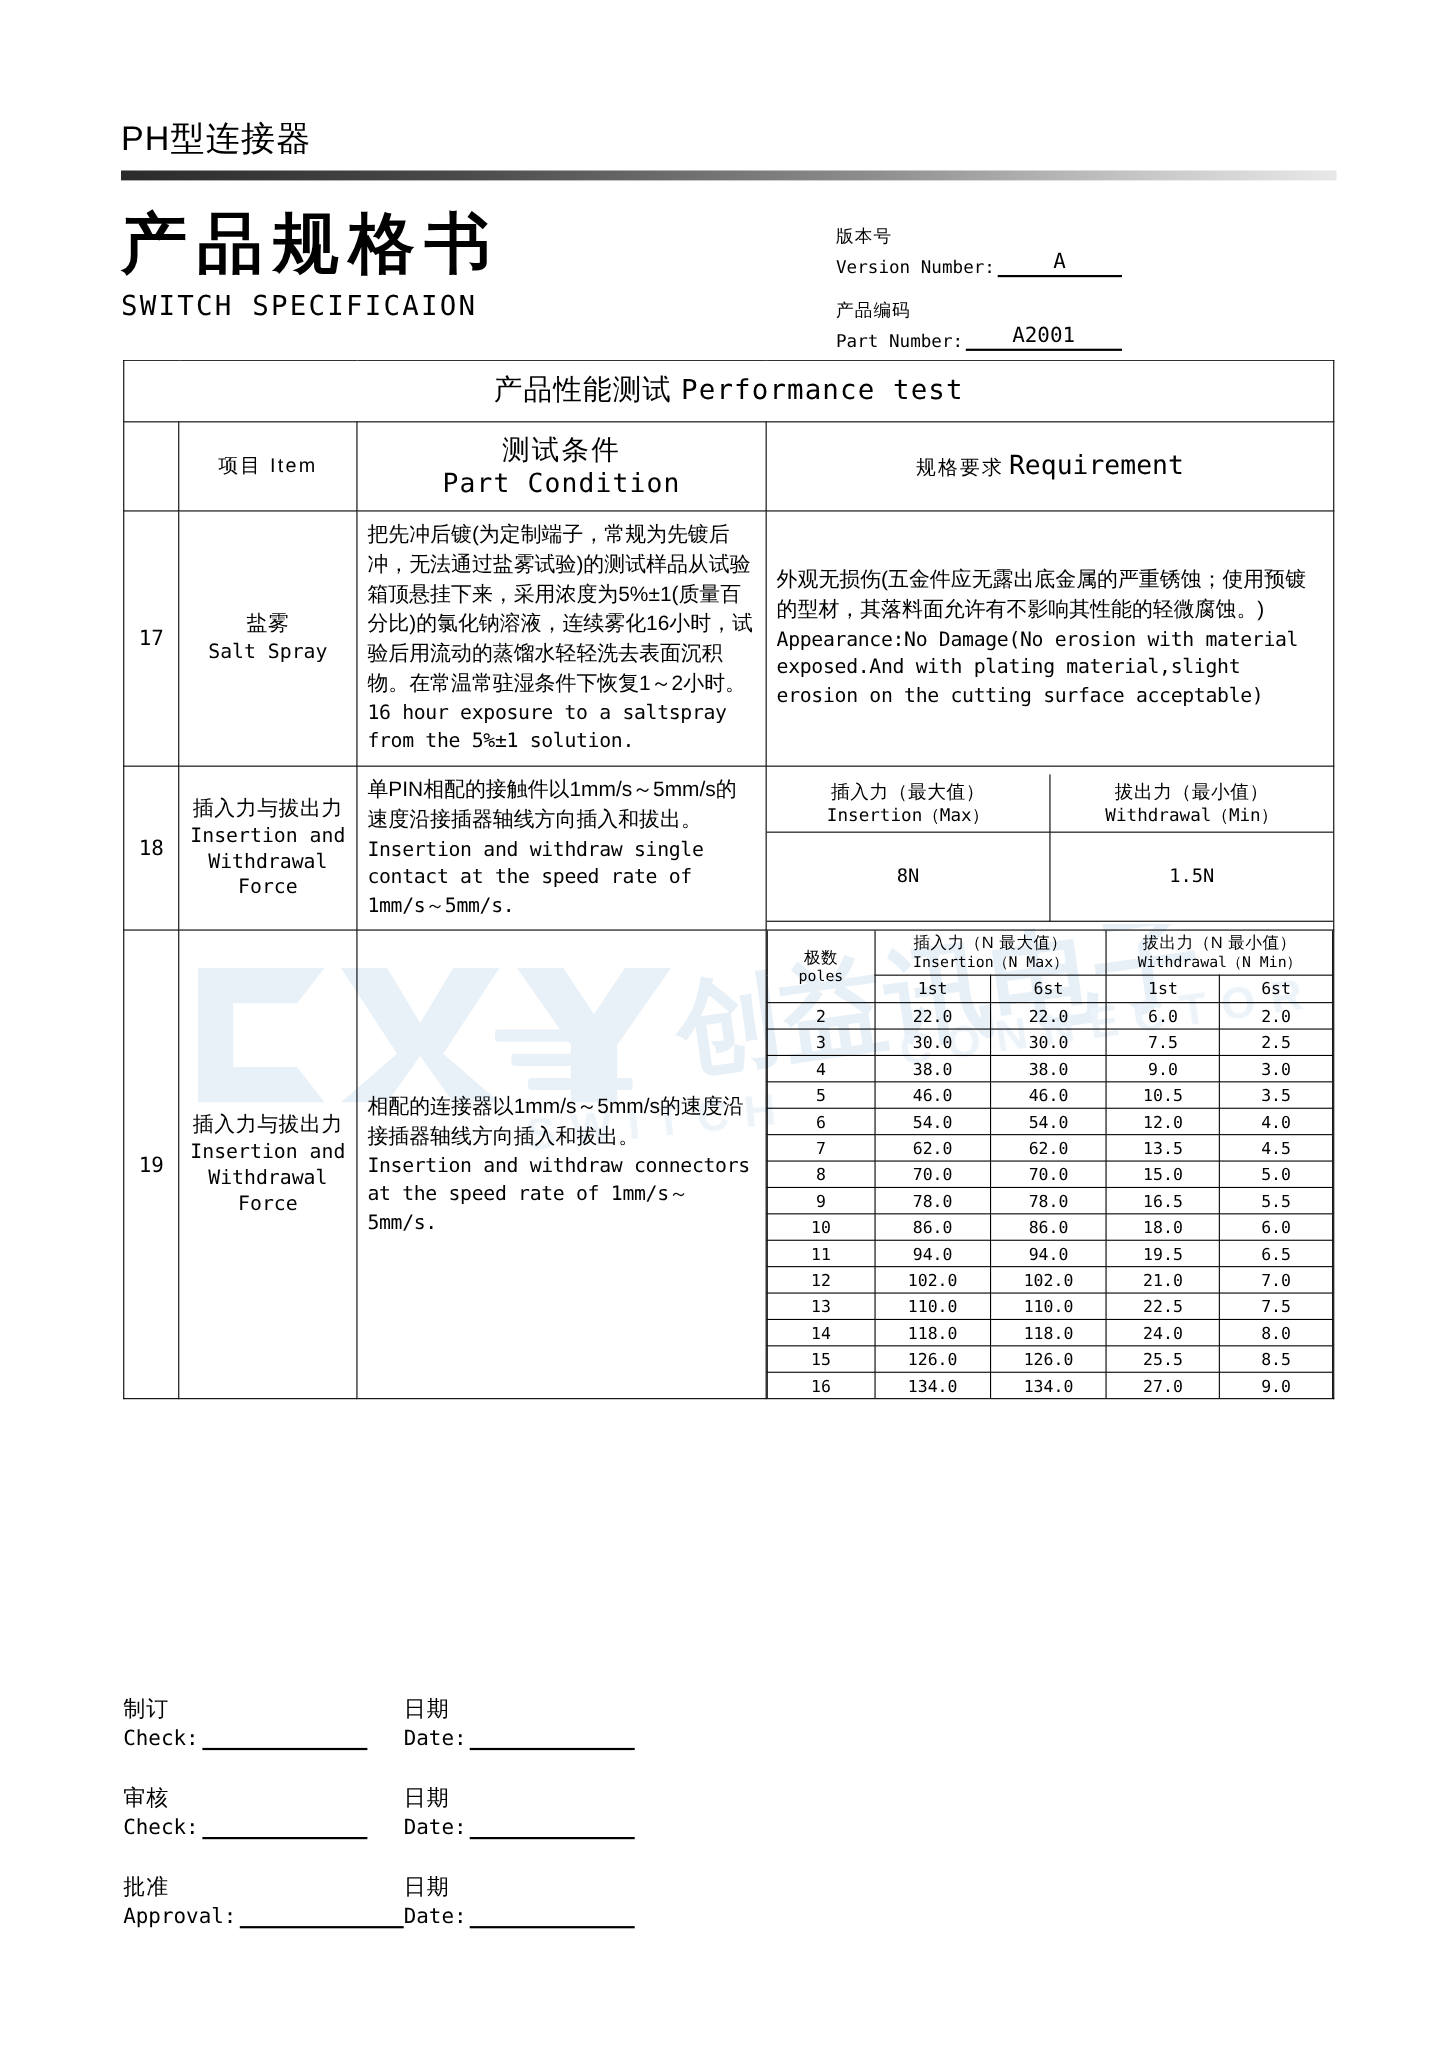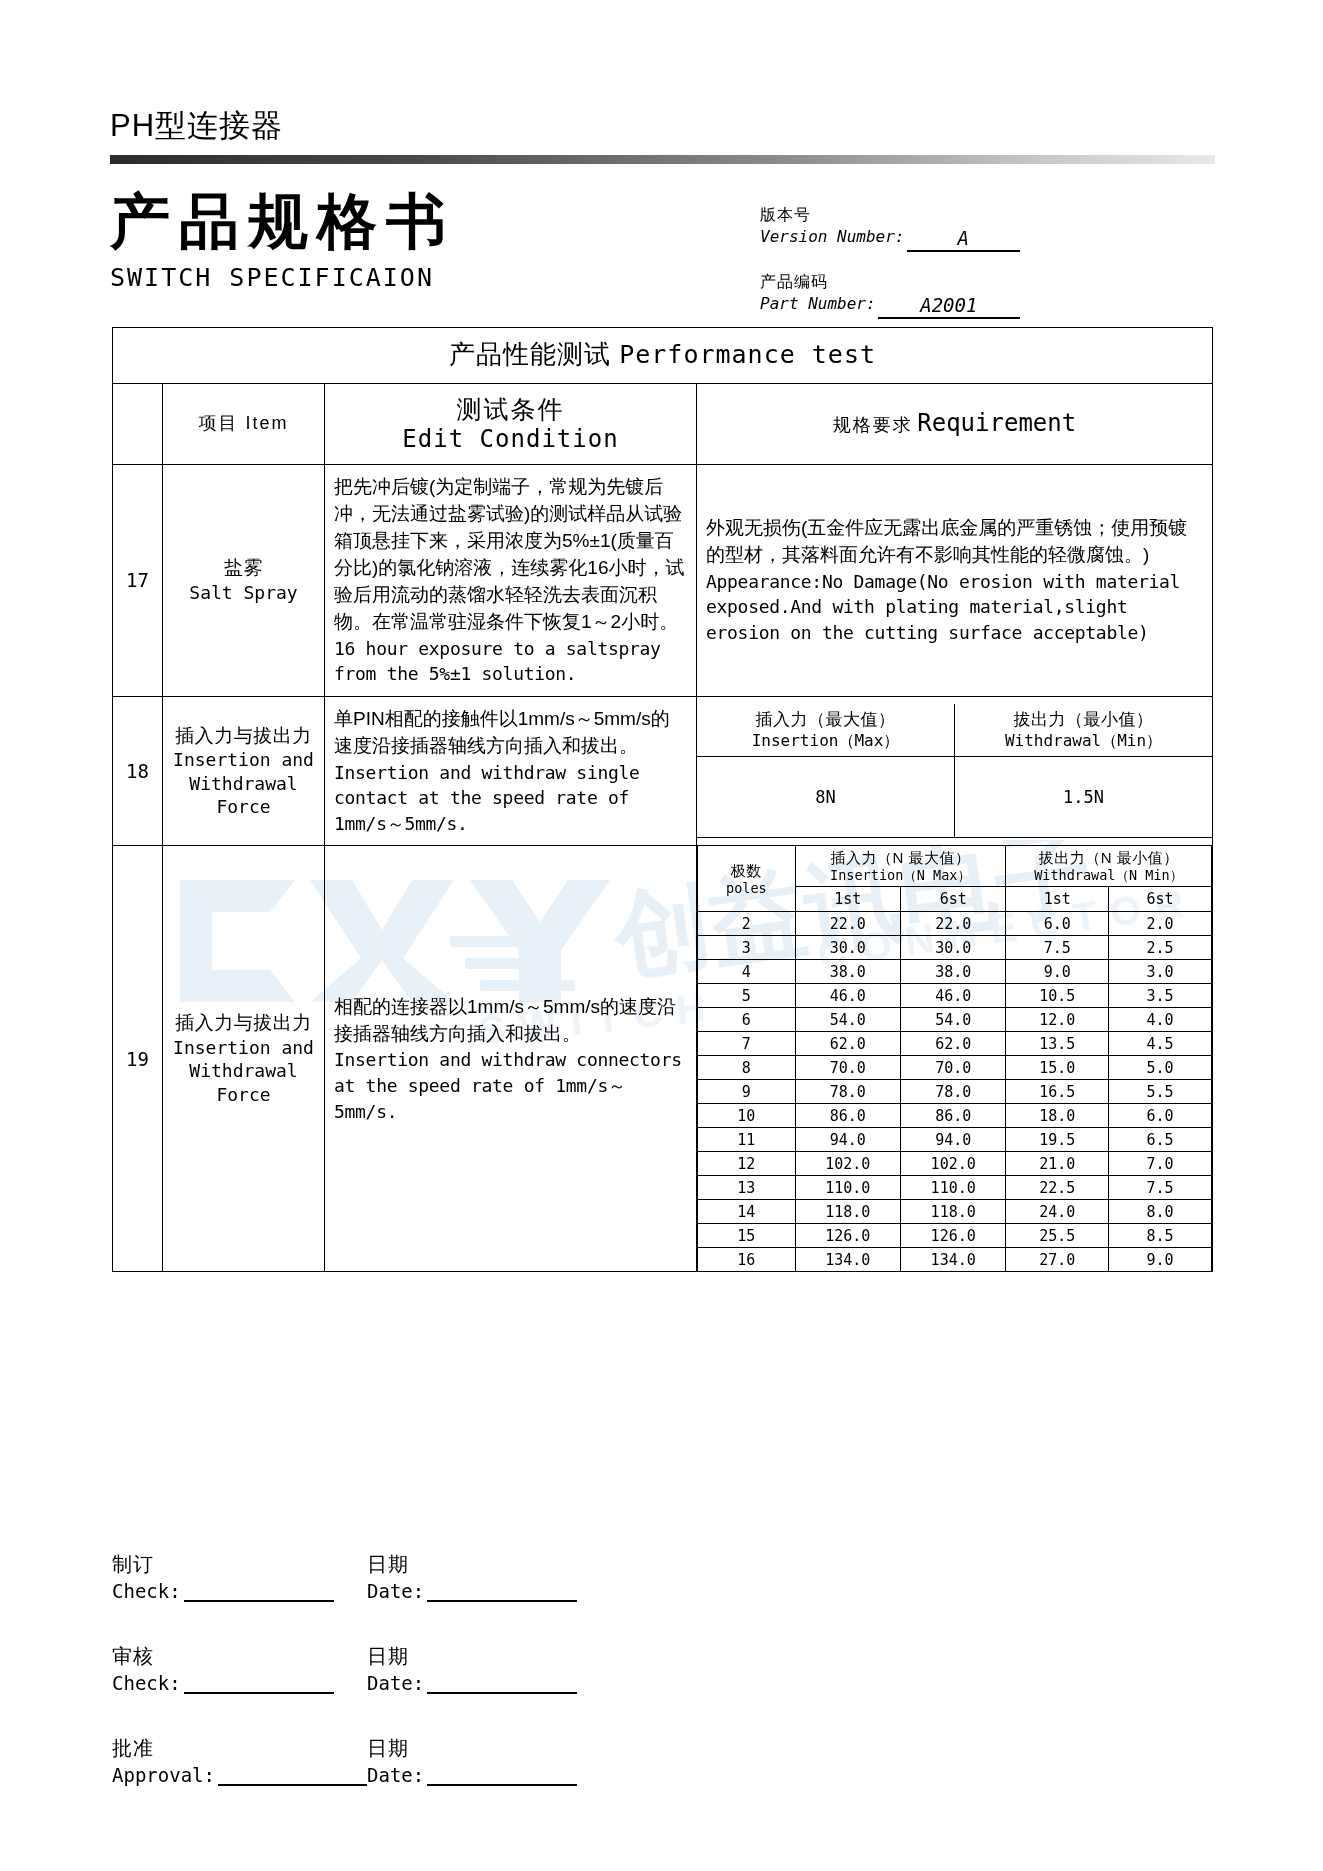--- a/index.html
+++ b/index.html
@@ -71,24 +71,23 @@
   }
   .meta-block { margin-bottom: 20px; }
   .meta-cn {
     font-size: 16px;
     font-family: "Liberation Sans", sans-serif;
     letter-spacing: 1px;
     margin-bottom: 1px;
   }
   .meta-row {
     display: flex;
-    align-items: flex-start;
+    align-items: flex-end;
     font-size: 16px;
     white-space: nowrap;
-    font-style: italic;
   }
   .meta-label { letter-spacing: 0px; }
   .meta-value {
     flex: 1;
     border-bottom: 2px solid #000;
     text-align: center;
     font-size: 19px;
     padding-bottom: 1px;
     margin-left: 2px;
     min-width: 90px;
@@ -270,21 +269,21 @@
     position: absolute;
     left: 112px;
     top: 1540px;
     width: 700px;
     font-family: "DejaVu Sans Mono", monospace;
   }
   .sig-row {
     display: flex;
     margin-bottom: 30px;
   }
-  .sig-col { width: 255px; margin-top: 11px; }
+  .sig-col { width: 255px; }
   .sig-cn {
     font-size: 20px;
     font-family: "Liberation Sans", sans-serif;
     letter-spacing: 1px;
     margin-bottom: 2px;
   }
   .sig-line {
     display: flex;
     align-items: flex-end;
     font-size: 19px;
@@ -362,21 +361,21 @@
         </td>
       </tr>
 
       <tr>
         <td class="colhead"></td>
         <td class="colhead">
           <span class="inline-cn">项目 Item</span>
         </td>
         <td class="colhead">
           <div class="cn">测试条件</div>
-          <div class="en">Edit Condition</div>
+          <div class="en">Part Condition</div>
         </td>
         <td class="colhead">
           <span class="inline-cn">规格要求</span><span>&nbsp;</span><span class="inline-en">Requirement</span>
         </td>
       </tr>
 
       <tr>
         <td class="num-cell">17</td>
         <td class="item-cell">
           <span class="cn">盐雾</span>

